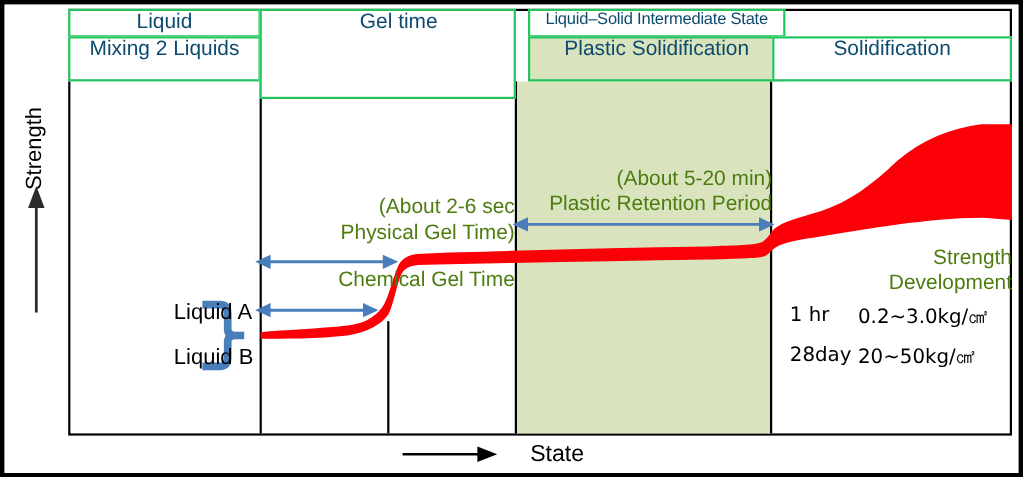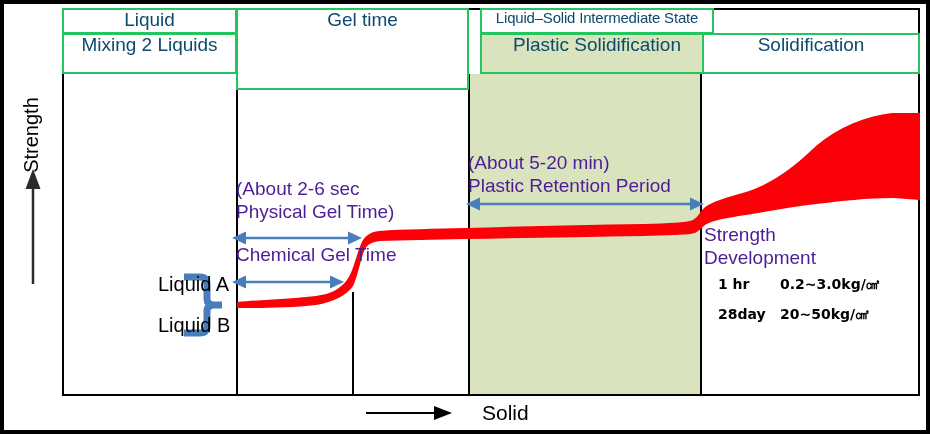--- a/index.html
+++ b/index.html
@@ -29,29 +29,29 @@
 
   
   #ylabel{
     left:-26px;top:118px;width:110px;height:26px;
     transform:rotate(-90deg);transform-origin:center center;
     font-size:20px;color:#000;text-align:center;white-space:nowrap;
   }
   #yarrow{left:20px;top:165px;width:18px;height:115px;}
 
   
-  .anno{position:absolute;color:#4c1d95;text-align:left;white-space:pre;line-height:1.2;}
+  .anno{position:absolute;color:#4d7c0f;text-align:right;white-space:pre;line-height:1.2;}
   #anno-phys{left:232px;top:174px;width:232px;font-size:19px;}
   #anno-chem{left:232px;top:240px;width:232px;font-size:19px;}
   #anno-plastic{left:464px;top:148px;width:234px;font-size:19px;}
   #anno-strength{left:700px;top:220px;width:216px;font-size:19px;}
 
   
-  #sd-table{position:absolute;left:714px;top:272px;width:200px;font-size:14px;color:#000;
-            font-family:"DejaVu Sans", sans-serif;font-weight:700;}
+  #sd-table{position:absolute;left:714px;top:272px;width:200px;font-size:18px;color:#000;
+            font-family:"DejaVu Sans", sans-serif;font-weight:400;}
   #sd-table .row{display:flex;margin-bottom:12px;white-space:nowrap;}
   #sd-table .lab{width:62px;}
   #sd-table .val{flex:1;}
 
   
   .liqlabel{position:absolute;font-size:20px;color:#000;white-space:nowrap;margin-left:42px;}
   #liqA{left:112px;top:269px;}
   #liqB{left:112px;top:310px;}
 
   
@@ -189,15 +189,15 @@
 
   <div class="liqlabel" id="liqA">Liquid A</div>
   <div class="liqlabel" id="liqB">Liquid B</div>
 
   <div id="timearrow">
     <svg width="86" height="14" viewBox="0 0 86 14">
       <line x1="0" y1="7" x2="70" y2="7" stroke="#000" stroke-width="2.2"></line>
       <polygon points="86,7 68,0 68,14" fill="#000"></polygon>
     </svg>
   </div>
-  <div id="timelabel">Solid</div>
+  <div id="timelabel">State</div>
 
 </div>
 
 </body></html>

